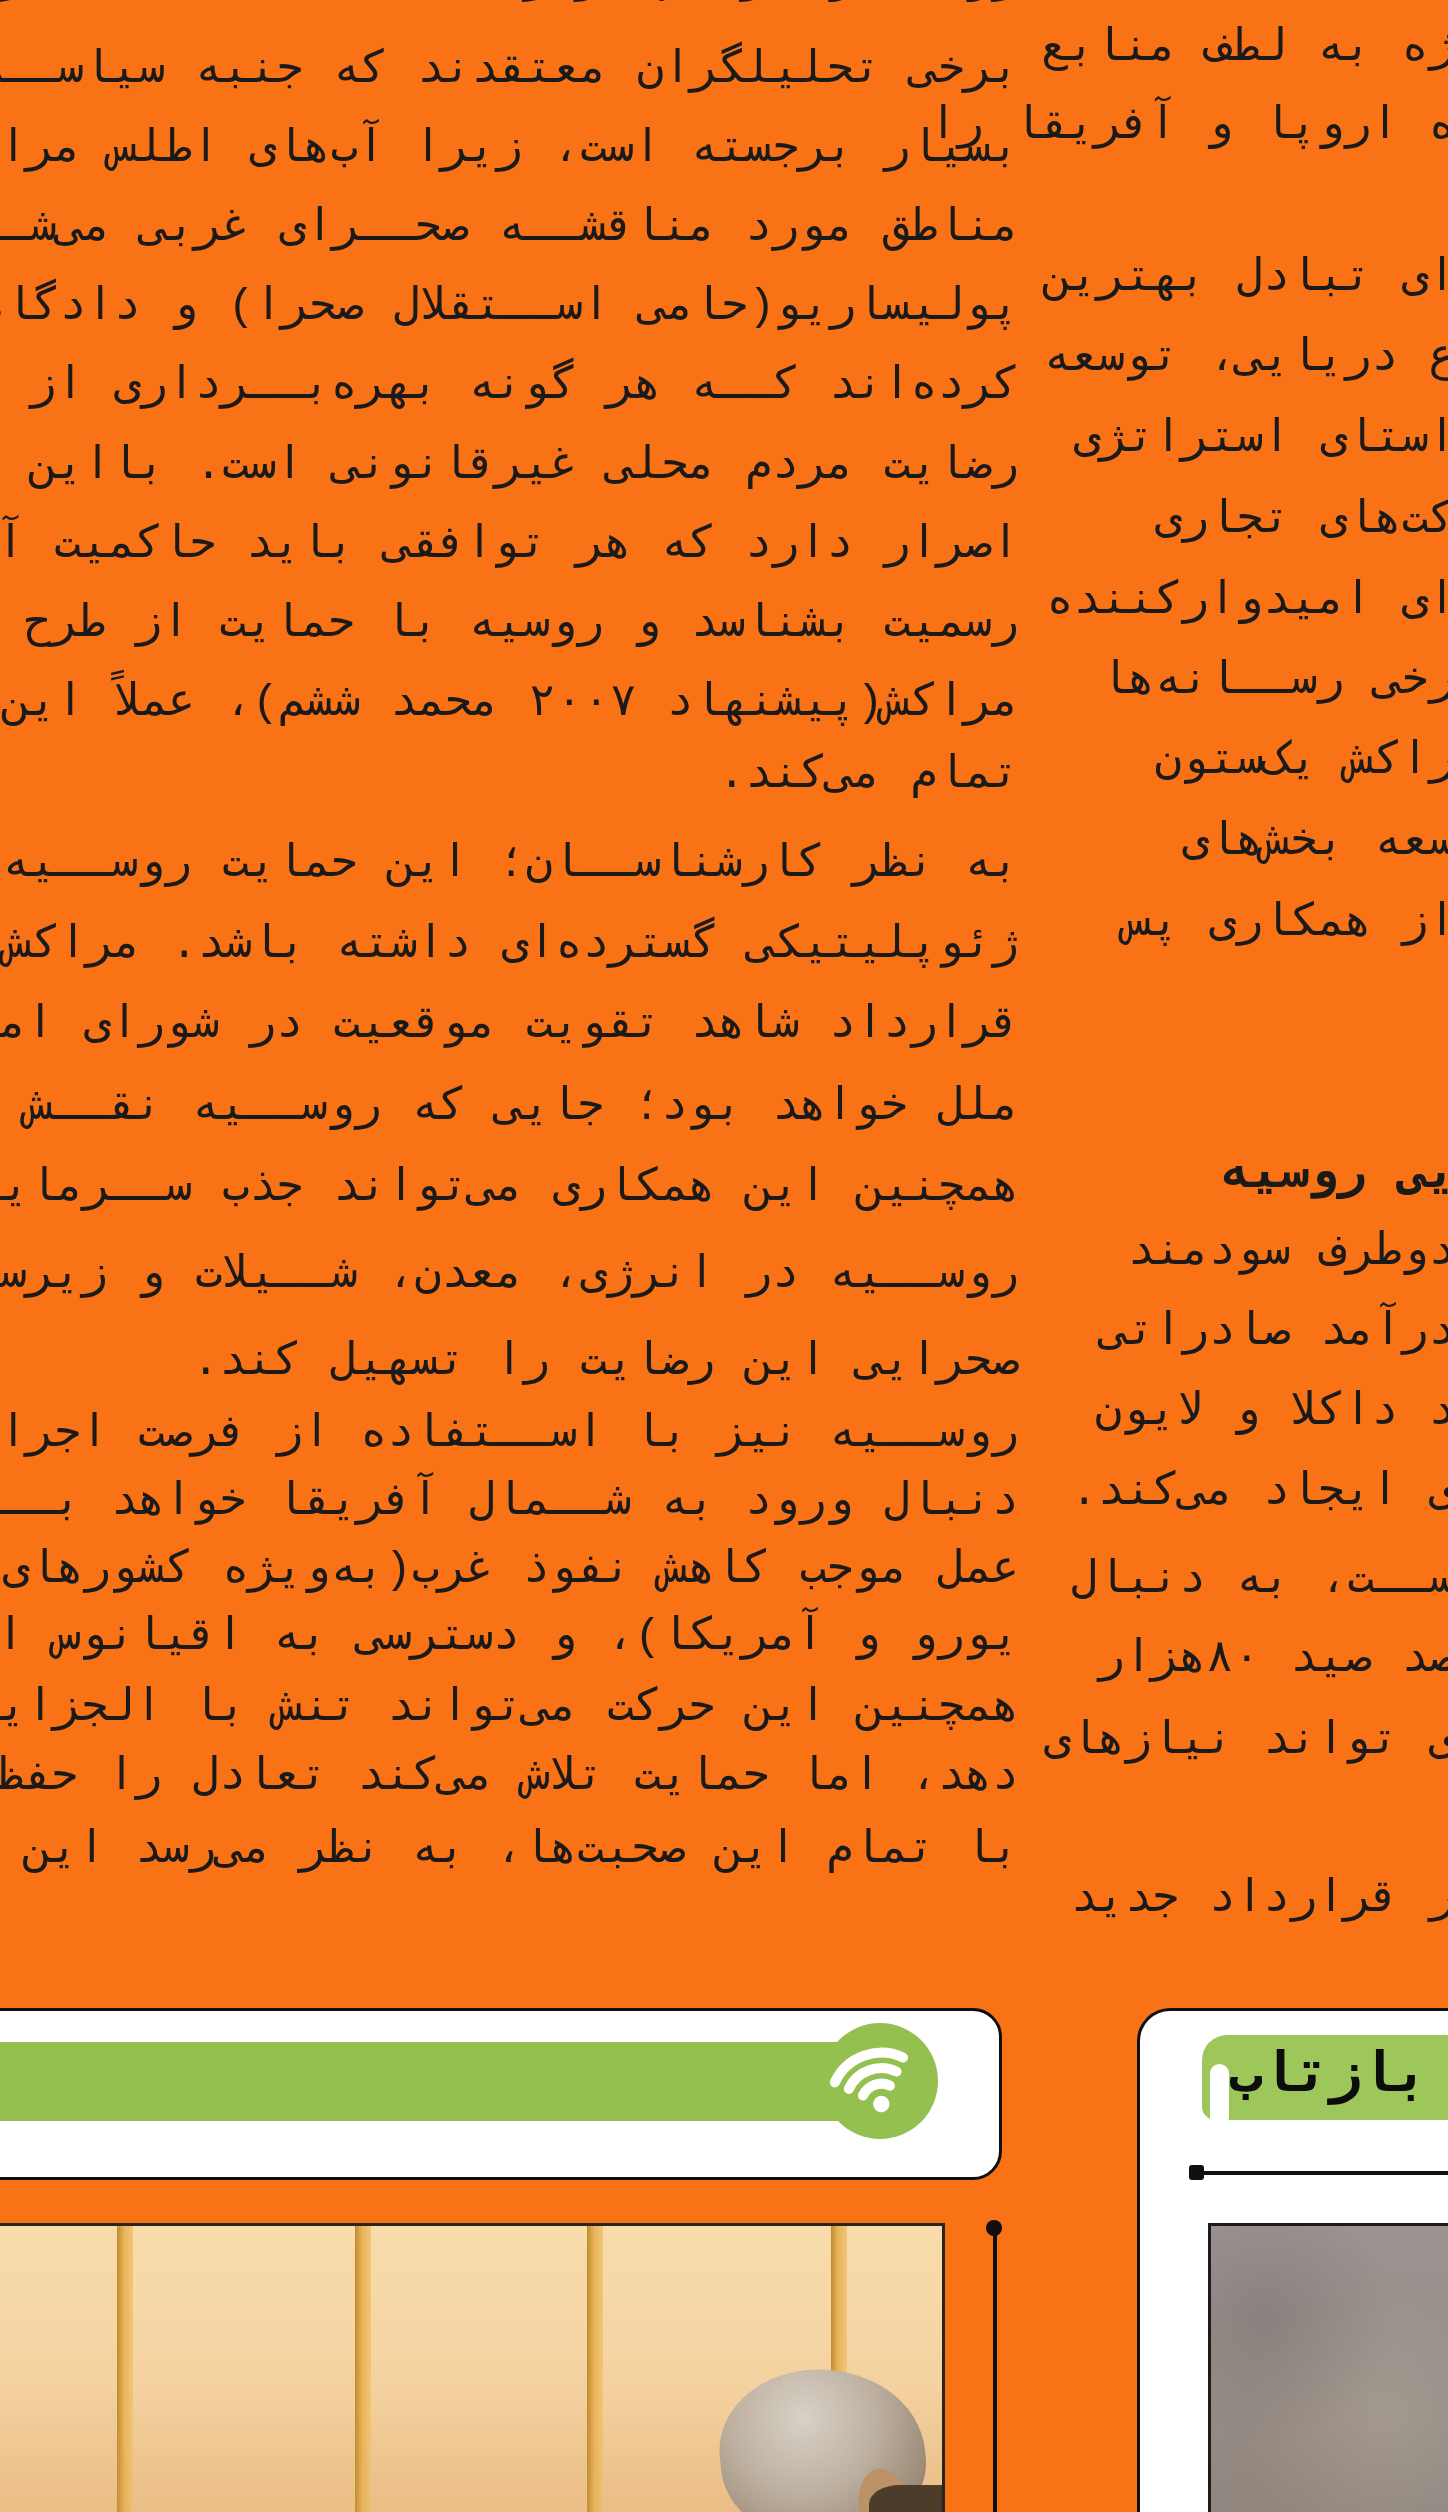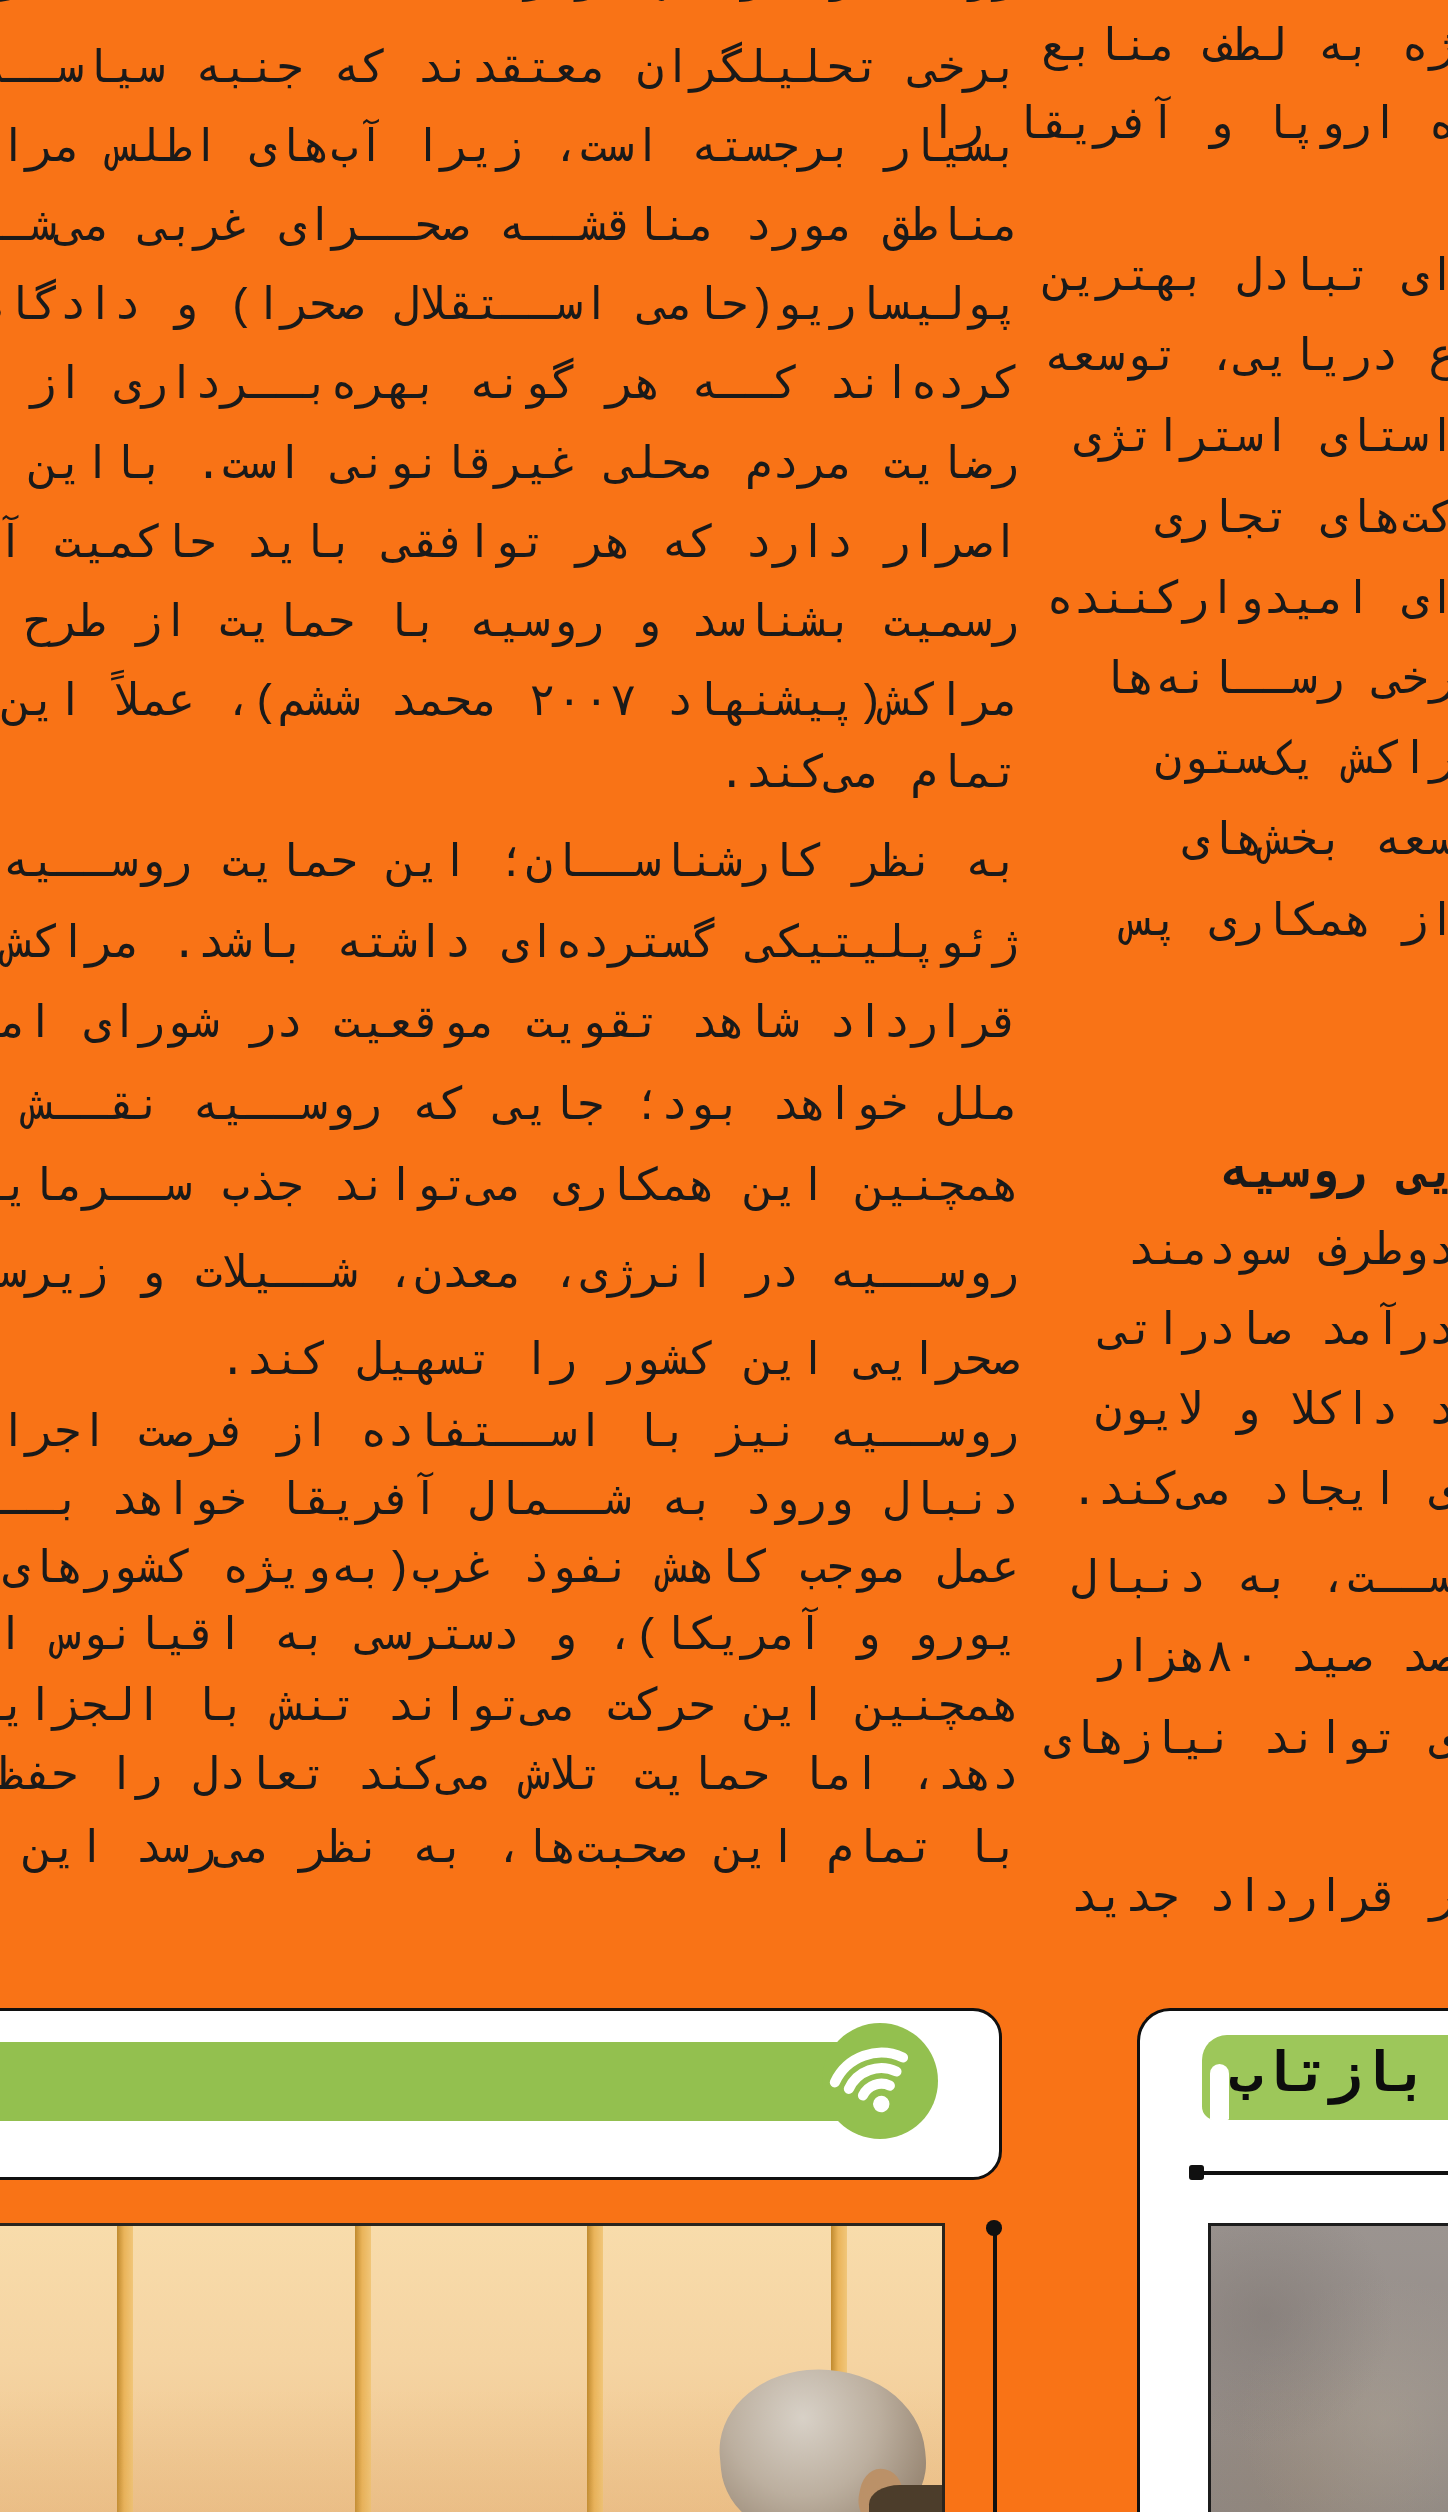--- a/index.html
+++ b/index.html
@@ -206,21 +206,21 @@
       <div class="line left-line cut" style="top: 1078px;">
         <span class="t">ملل خواهد بود؛ جایی که روســیه نقــش کلیدی د</span>
       </div>
       <div class="line left-line cut" style="top: 1159px;">
         <span class="t">همچنین این همکاری می‌تواند جذب ســرمایه گذا</span>
       </div>
       <div class="line left-line cut" style="top: 1246px;">
         <span class="t">روســیه در انرژی، معدن، شــیلات و زیرساخت‌ه</span>
       </div>
       <div class="line left-line" style="top: 1333px;">
-        <span class="t">صحرایی این کشور را تسهیل کند.</span>
+        <span class="t">صحرایی این رضایت را تسهیل کند.</span>
       </div>
       <div class="line left-line cut" style="top: 1405px;">
         <span class="t">روســیه نیز با اســتفاده از فرصت اجرای این قراردا</span>
       </div>
       <div class="line left-line cut" style="top: 1473px;">
         <span class="t">دنبال ورود به شــمال آفریقا خواهد بــود. این اقدا</span>
       </div>
       <div class="line left-line cut" style="top: 1541px;">
         <span class="t">عمل موجب کاهش نفوذ غرب(به‌ویژه کشورهای ح</span>
       </div>

